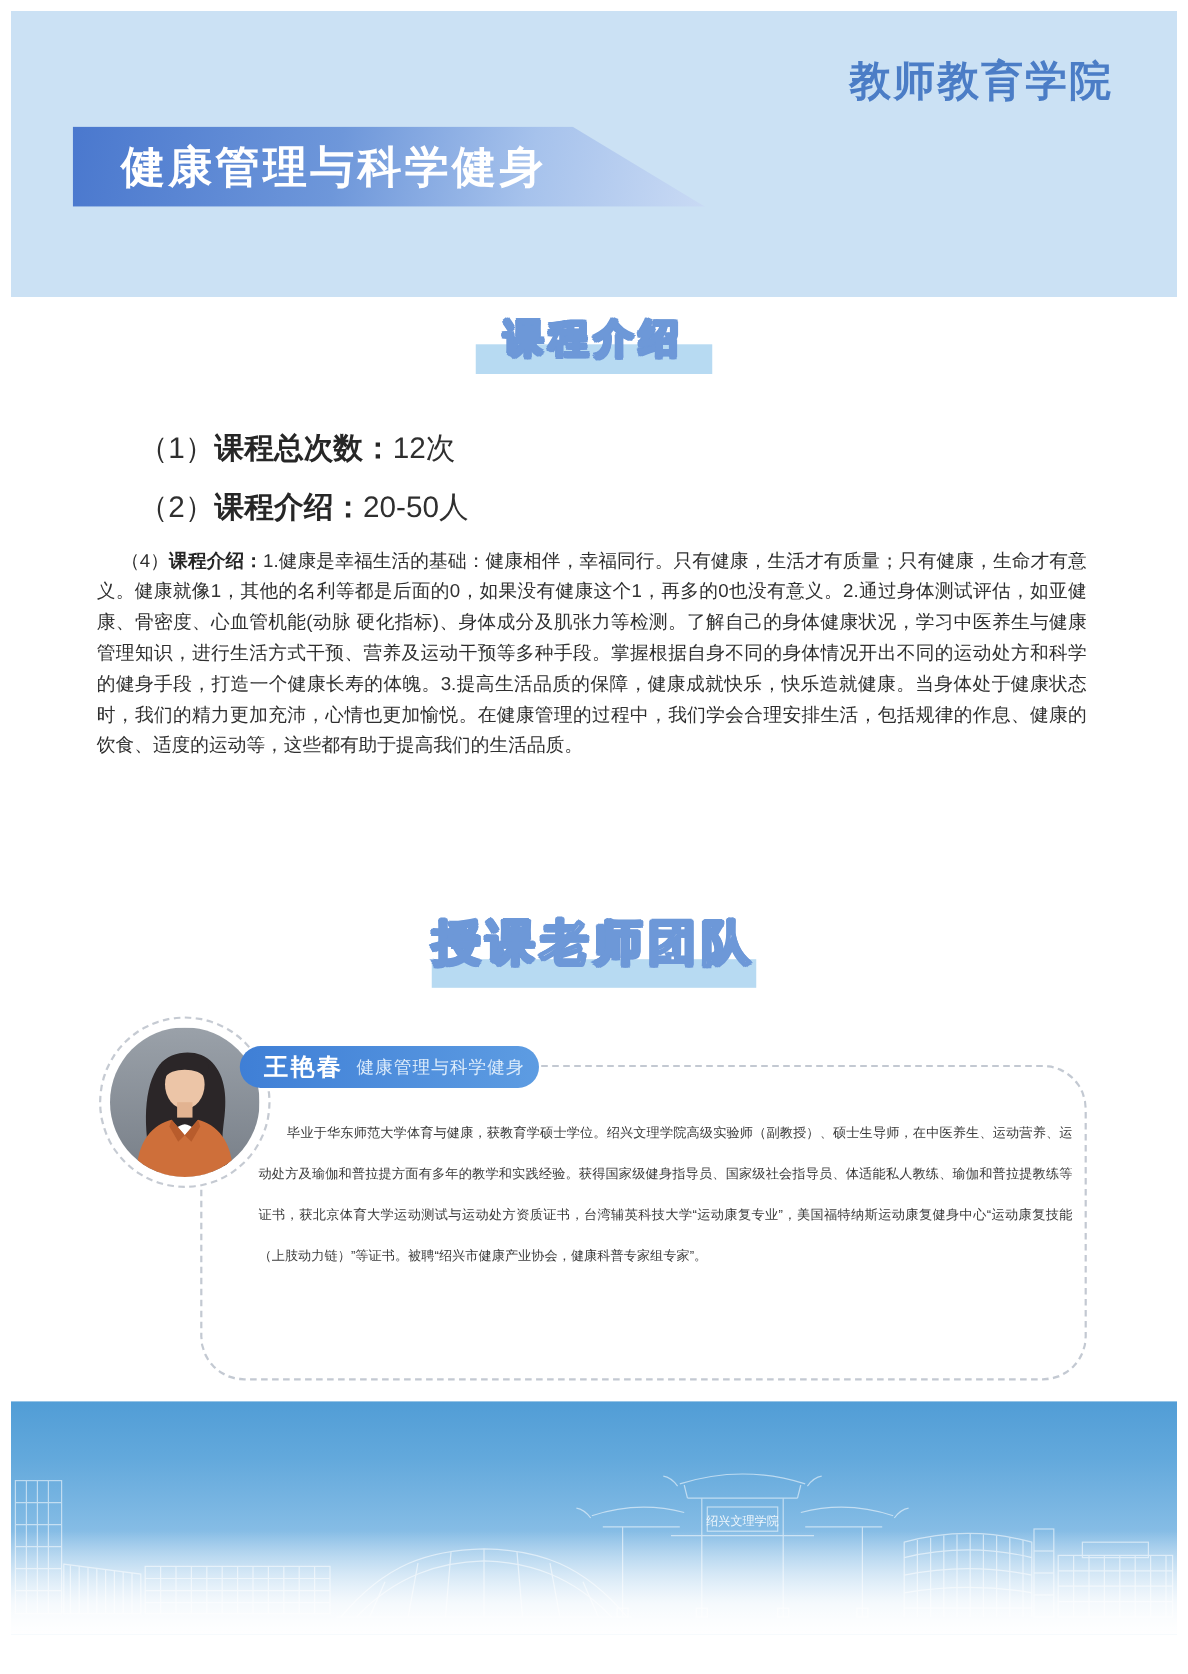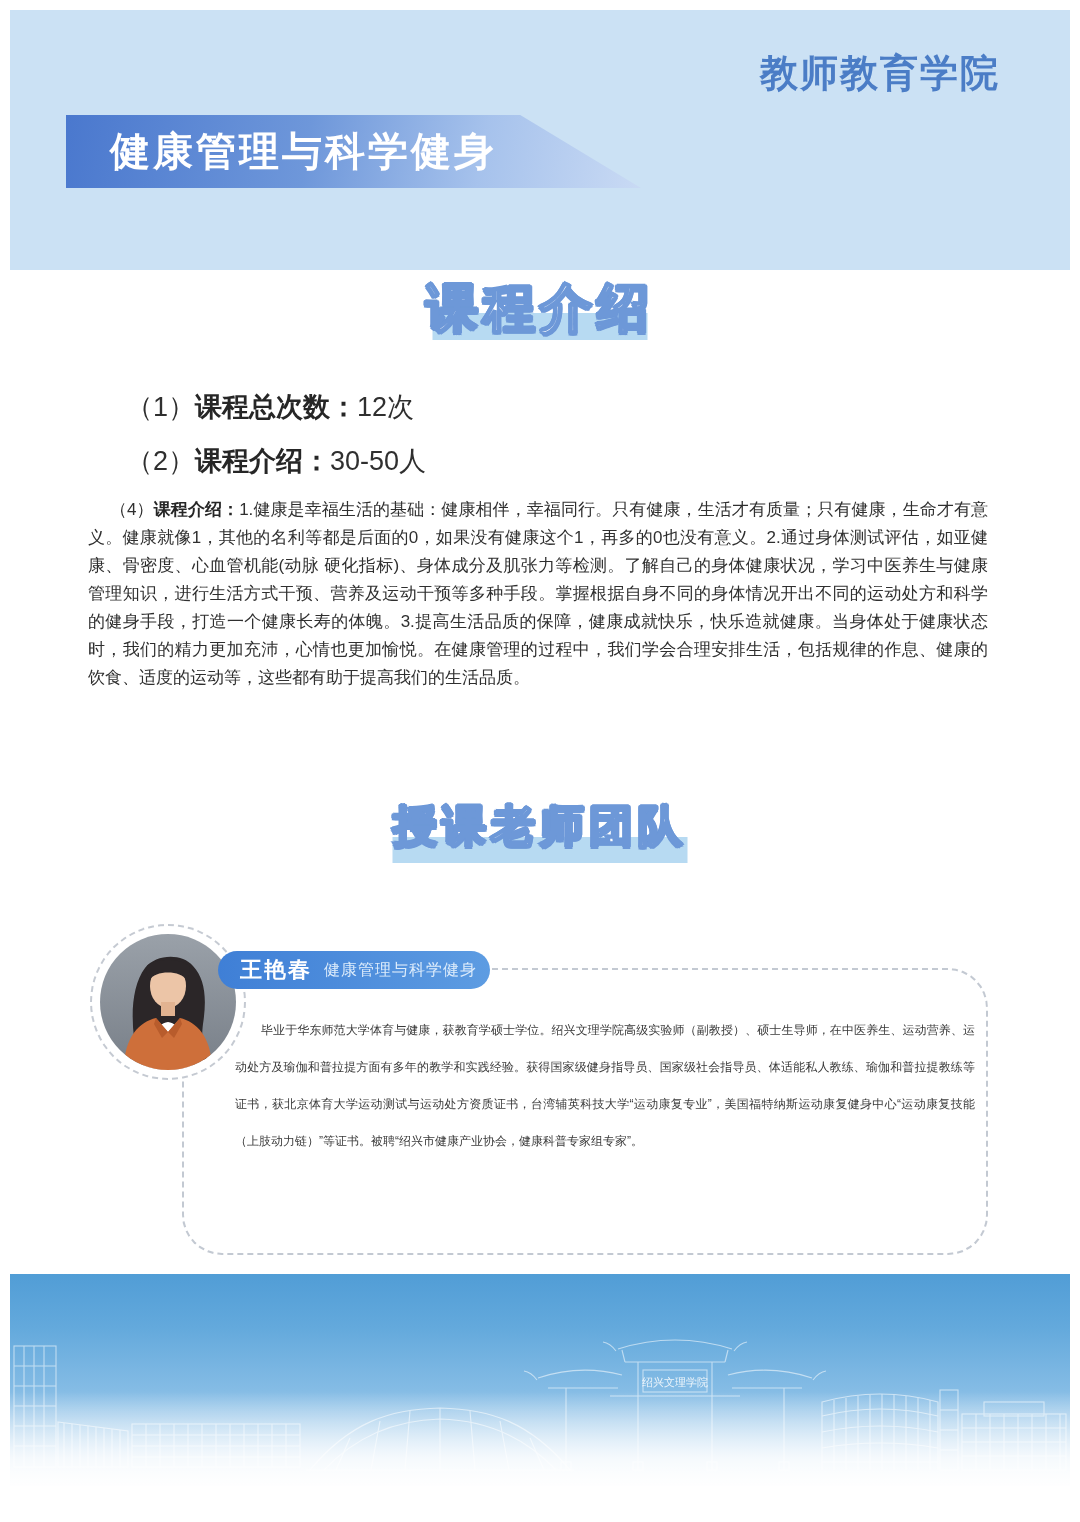--- a/index.html
+++ b/index.html
@@ -4,43 +4,43 @@
 <style>
   html,body{margin:0;padding:0;}
   body{
     width:1080px;height:1522px;position:relative;background:#ffffff;
     font-family:"Liberation Sans","DejaVu Sans",sans-serif;overflow:hidden;
     color:#2f2f2f;
   }
   
   .top-band{position:absolute;left:10px;top:10px;width:1060px;height:260px;background:#cbe1f4;}
   .college-name{
-    position:absolute;top:48px;right:80px;font-size:38px;font-weight:bold;
+    position:absolute;top:48px;right:68px;font-size:38px;font-weight:bold;
     color:#4b7dc6;letter-spacing:2px;
   }
   .banner{
     position:absolute;left:66px;top:115px;width:575px;height:73px;
     background:linear-gradient(100deg,#4a78ce 0%,#6e97da 42%,#a6c2ec 72%,#c9daf4 100%);
     clip-path:polygon(0 0,79% 0,100% 100%,0 100%);
     display:flex;align-items:center;padding-left:44px;box-sizing:border-box;
   }
   .banner-title{color:#ffffff;font-size:40px;font-weight:bold;letter-spacing:3px;}
   
   .section-header{position:absolute;left:0;width:1080px;text-align:center;}
   .section-header .strip{position:absolute;left:50%;transform:translateX(-50%);background:#b7daf2;z-index:0;}
   .section-header .header-text{
     position:relative;z-index:1;display:inline-block;font-weight:900;color:#ffffff;
     -webkit-text-stroke:2px #6d98d8;letter-spacing:5px;
     text-shadow:0 2px 0 #6d98d8,0 -2px 0 #6d98d8,2px 0 0 #6d98d8,-2px 0 0 #6d98d8,
       1.5px 1.5px 0 #6d98d8,-1.5px 1.5px 0 #6d98d8,1.5px -1.5px 0 #6d98d8,-1.5px -1.5px 0 #6d98d8;
   }
   #course-header{top:282px;}
-  #course-header .header-text{font-size:52px;line-height:52px;}
+  #course-header .header-text{font-size:36px;line-height:52px;}
   #course-header .strip{top:31px;width:215px;height:27px;}
-  #teachers-header{top:801px;}
+  #teachers-header{top:836px;font-family:Liberation Mono, monospace;}
   #teachers-header .header-text{font-size:44px;line-height:50px;}
   #teachers-header .strip{top:36px;width:295px;height:26px;}
   
   .course-items{position:absolute;left:88px;top:372px;width:900px;}
   .course-item{margin:16px;font-size:27px;line-height:38px;padding-left:22px;}
   .course-item .lbl{font-weight:bold;color:#262626;}
   .course-para{margin:0;font-size:17px;line-height:28px;text-align:justify;text-indent:22px;}
   .course-para .lbl{font-weight:bold;color:#262626;}
   
   .teacher-box{
@@ -85,21 +85,21 @@
   <span class="banner-title">健康管理与科学健身</span>
 </div>
 
 <div class="section-header" id="course-header">
   <div class="strip"></div>
   <span class="header-text">课程介绍</span>
 </div>
 
 <div class="course-items">
   <p class="course-item"><span class="num">（1）</span><span class="lbl">课程总次数：</span><span class="val">12次</span></p>
-  <p class="course-item"><span class="num">（2）</span><span class="lbl">课程介绍：</span><span class="val">30-50人</span></p>
+  <p class="course-item"><span class="num">（2）</span><span class="lbl">课程介绍：</span><span class="val">20-50人</span></p>
   <p class="course-para"><span class="num">（4）</span><span class="lbl">课程介绍：</span><span class="val">1.健康是幸福生活的基础：健康相伴，幸福同行。只有健康，生活才有质量；只有健康，生命才有意义。健康就像1，其他的名利等都是后面的0，如果没有健康这个1，再多的0也没有意义。2.通过身体测试评估，如亚健康、骨密度、心血管机能(动脉 硬化指标)、身体成分及肌张力等检测。了解自己的身体健康状况，学习中医养生与健康管理知识，进行生活方式干预、营养及运动干预等多种手段。掌握根据自身不同的身体情况开出不同的运动处方和科学的健身手段，打造一个健康长寿的体魄。3.提高生活品质的保障，健康成就快乐，快乐造就健康。当身体处于健康状态时，我们的精力更加充沛，心情也更加愉悦。在健康管理的过程中，我们学会合理安排生活，包括规律的作息、健康的饮食、适度的运动等，这些都有助于提高我们的生活品质。</span></p>
 </div>
 
 <div class="section-header" id="teachers-header">
   <div class="strip"></div>
   <span class="header-text">授课老师团队</span>
 </div>
 
 <div class="teacher-box"></div>
 

